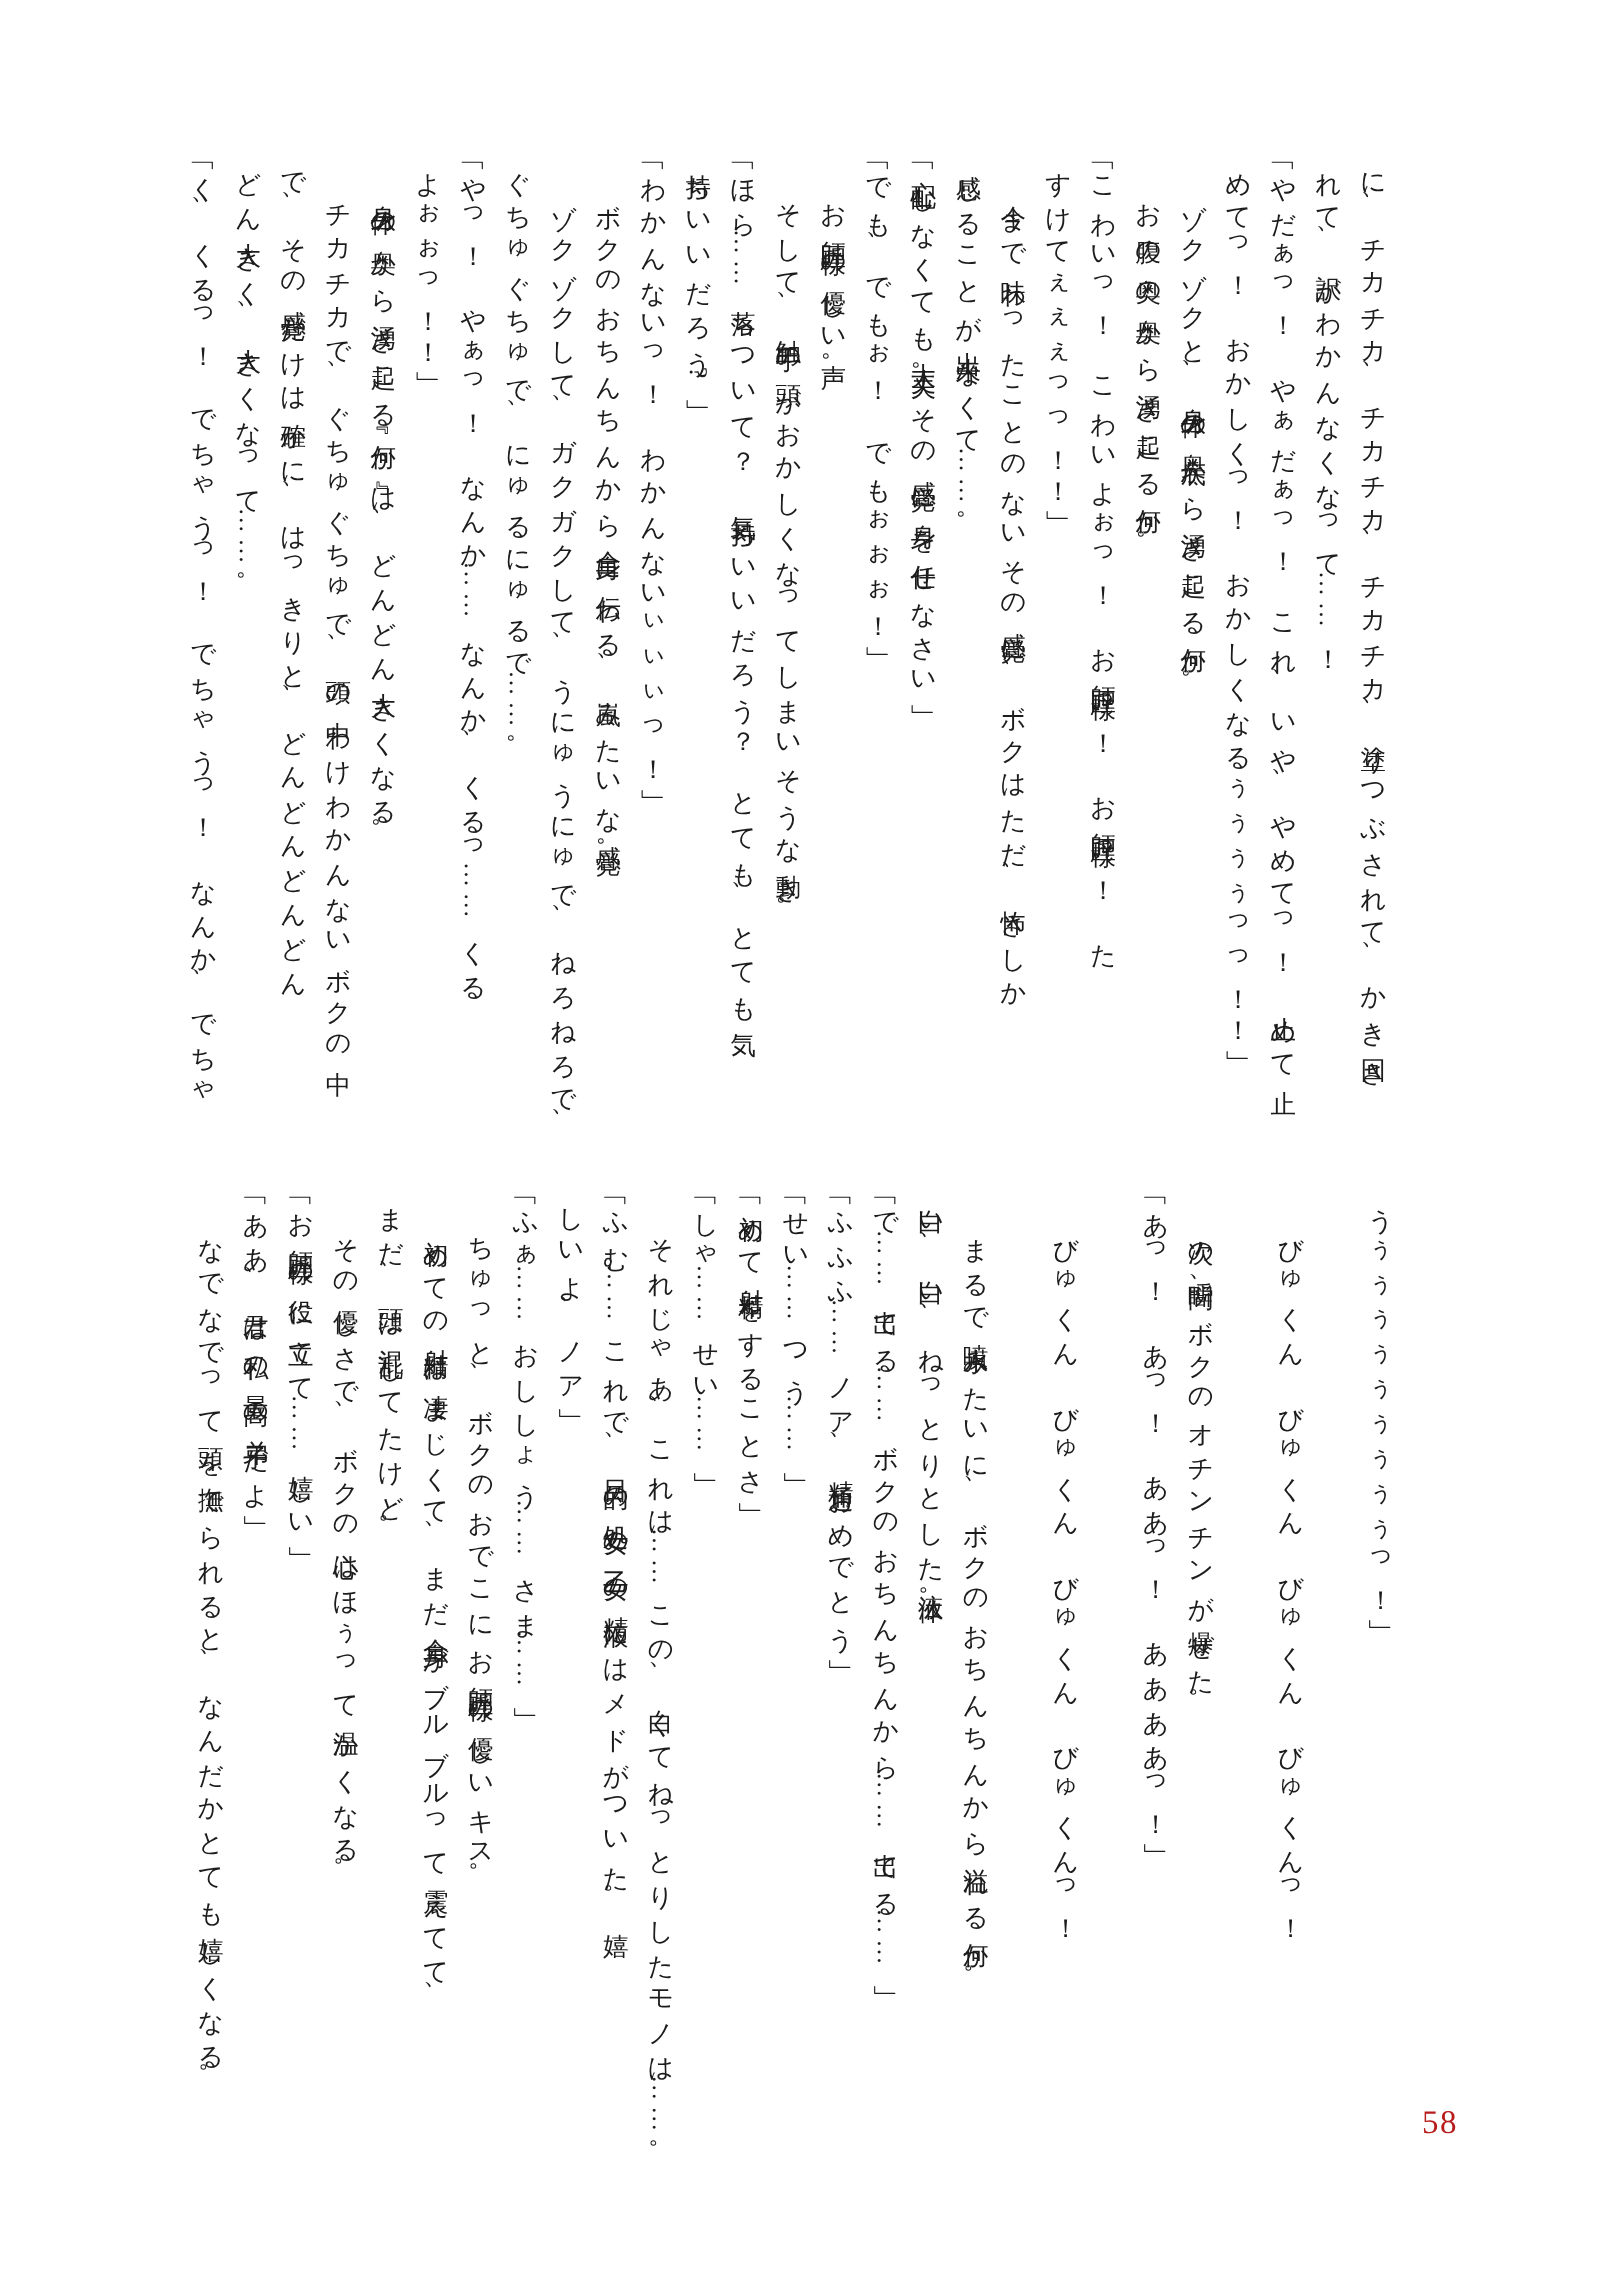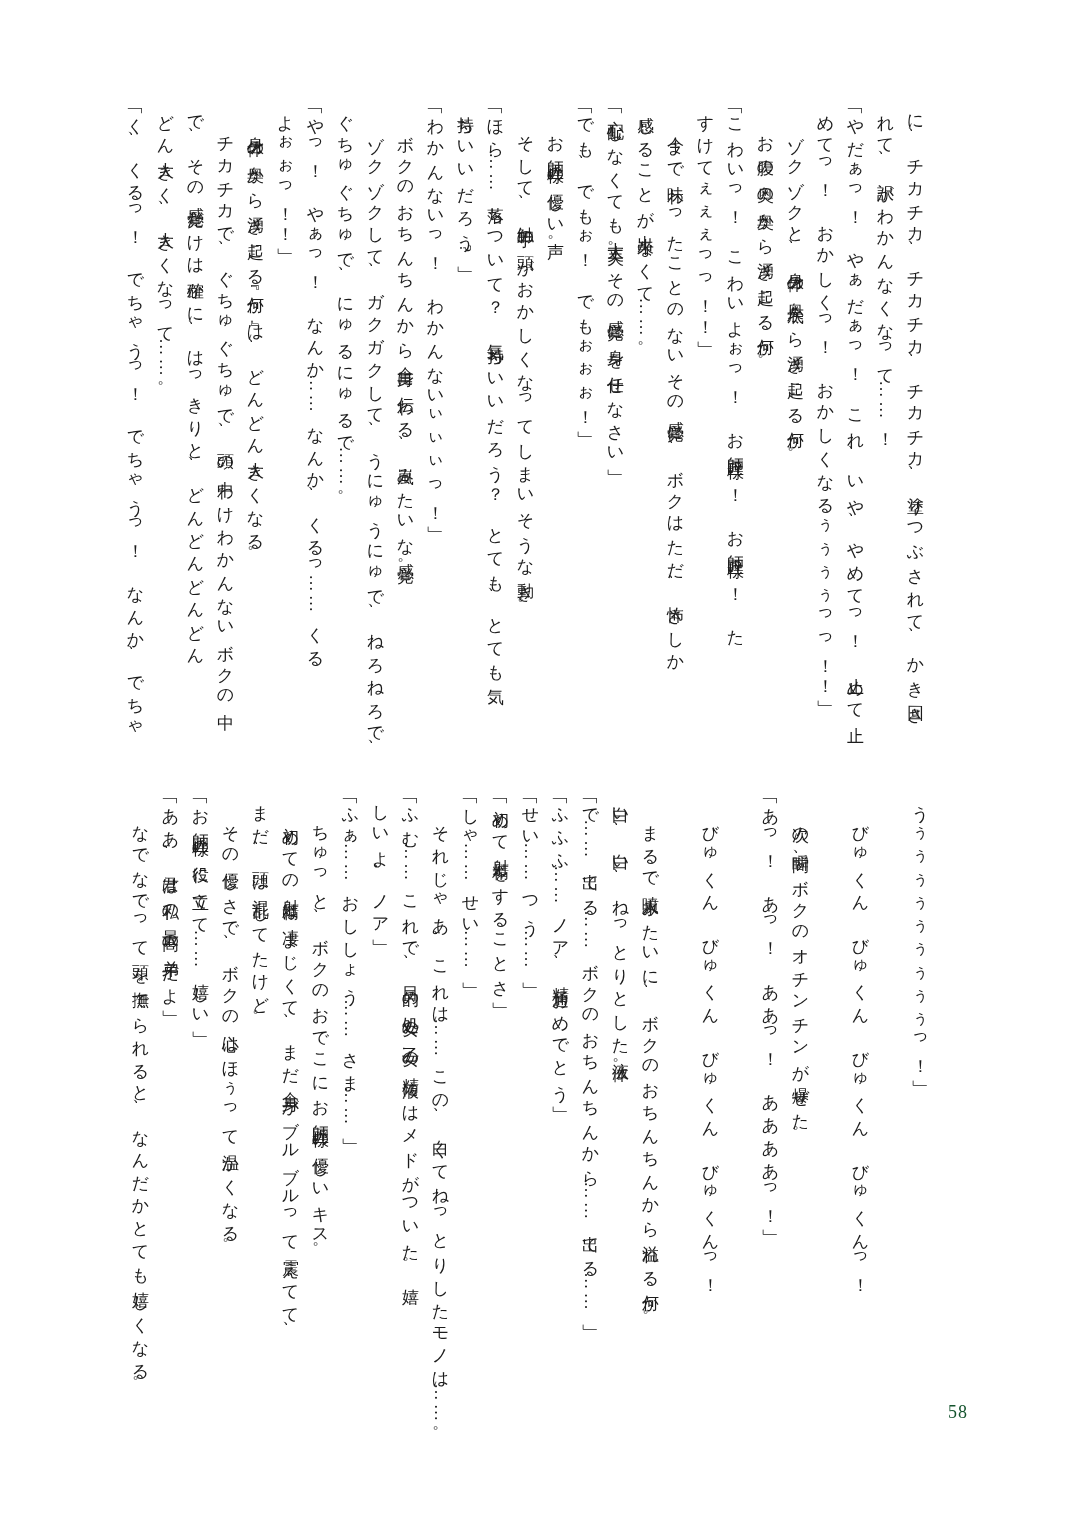--- a/index.html
+++ b/index.html
@@ -38,23 +38,23 @@
   .block-bottom {
     top: 793px;
     right: 140px;
     height: 634px;
     width: 812px;
   }
   .page-number {
     position: absolute;
     left: 948px;
     top: 1402px;
-    font-size: 18px;
+    font-size: 22px;
     letter-spacing: 1px;
-    color: #14532d;
+    color: #b91c1c;
   }
 </style>
 </head>
 <body>
 
 <div class="page">
 
   <div class="vblock block-top"><p class="line">に、チカチカ、チカチカ、チカチカ、塗りつぶされて、かき回さ</p><p class="line">れて、訳がわかんなくなって……！</p><p class="line">「やだぁっ！　やぁだぁっ！　これ、いや、やめてっ！　止めて止</p><p class="line">めてっ！　おかしくっ！　おかしくなるぅぅぅぅっっ！！」</p><p class="line">　ゾクゾクと、身体の奥底から湧き起こる何か。</p><p class="line">　お腹の奥の奥から湧き起こる何か。</p><p class="line">「こわいっ！　こわいよぉっ！　お師匠様っ！　お師匠様っ！　た</p><p class="line">すけてぇぇぇっっ！！」</p><p class="line">　今まで味わったことのないその感覚に、ボクはただ、怖さしか</p><p class="line">感じることが出来なくて……。</p><p class="line">「心配しなくても大丈夫。その感覚に身を任せなさい」</p><p class="line">「でも、でもぉ！　でもぉぉぉ！」</p><p class="line">　お師匠様の優しい声。</p><p class="line">　そして、触手の頭がおかしくなってしまいそうな動き。</p><p class="line">「ほら……落ちついて？　気持ちいいだろう？　とても、とても気</p><p class="line">持ちいいだろう?」</p><p class="line">「わかんないっ！　わかんないぃぃぃっ！」</p><p class="line">　ボクのおちんちんから全身に伝わる、嵐みたいな感覚。</p><p class="line">　ゾクゾクして、ガクガクして、うにゅうにゅで、ねろねろで、</p><p class="line">ぐちゅぐちゅで、にゅるにゅるで……。</p><p class="line">「やっ！　やぁっ！　なんか……なんか、くるっ……くる</p><p class="line">よぉぉっ！！」</p><p class="line">　身体の奥から湧き起こる『何か』は、どんどん大きくなる。</p><p class="line">　チカチカで、ぐちゅぐちゅで、頭の中わけわかんないボクの中</p><p class="line">で、その感覚だけは確かに、はっきりと、どんどんどんどん</p><p class="line">どん大きく、大きくなって……。</p><p class="line">「く、くるっ！　でちゃうっ！　でちゃうっ！　なんか、でちゃ</p></div>
 
   <div class="vblock block-bottom"><p class="line">うぅぅぅぅぅぅぅぅぅっ！」</p><p class="line">　</p><p class="line">　びゅくん　びゅくん　びゅくん　びゅくんっ！</p><p class="line">　</p><p class="line">　次の瞬間、ボクのオチンチンが爆ぜた。</p><p class="line">「あっ！　あっ！　ああっ！　ああああっ！」</p><p class="line">　</p><p class="line">　びゅくん　びゅくん　びゅくん　びゅくんっ！</p><p class="line">　</p><p class="line">　まるで噴水みたいに、ボクのおちんちんから溢れる何か。</p><p class="line">白い、白い、ねっとりとした液体。</p><p class="line">「で……出てる……ボクのおちんちんから……出てる……」</p><p class="line">「ふふふ……ノア、精通おめでとう」</p><p class="line">「せい……つう……」</p><p class="line">「初めて射精をすることさ」</p><p class="line">「しゃ……せい……」</p><p class="line">　それじゃあ、これは……この、白くてねっとりしたモノは……。</p><p class="line">「ふむ……これで、目的の処女の乙女の精液にはメドがついた。嬉</p><p class="line">しいよ、ノア」</p><p class="line">「ふぁ……おししょう……さま……」</p><p class="line">　ちゅっと、ボクのおでこにお師匠様の優しいキス。</p><p class="line">　初めての射精は凄まじくて、まだ全身がブルブルって震えてて、</p><p class="line">まだ、頭は混乱してたけど。</p><p class="line">　その優しさで、ボクの心はほぅって温かくなる。</p><p class="line">「お師匠様の役に立てて……嬉しい」</p><p class="line">「ああ、君は私の最高の弟子だよ」</p><p class="line">　なでなでって頭を撫でられると、なんだかとても嬉しくなる。</p></div>

